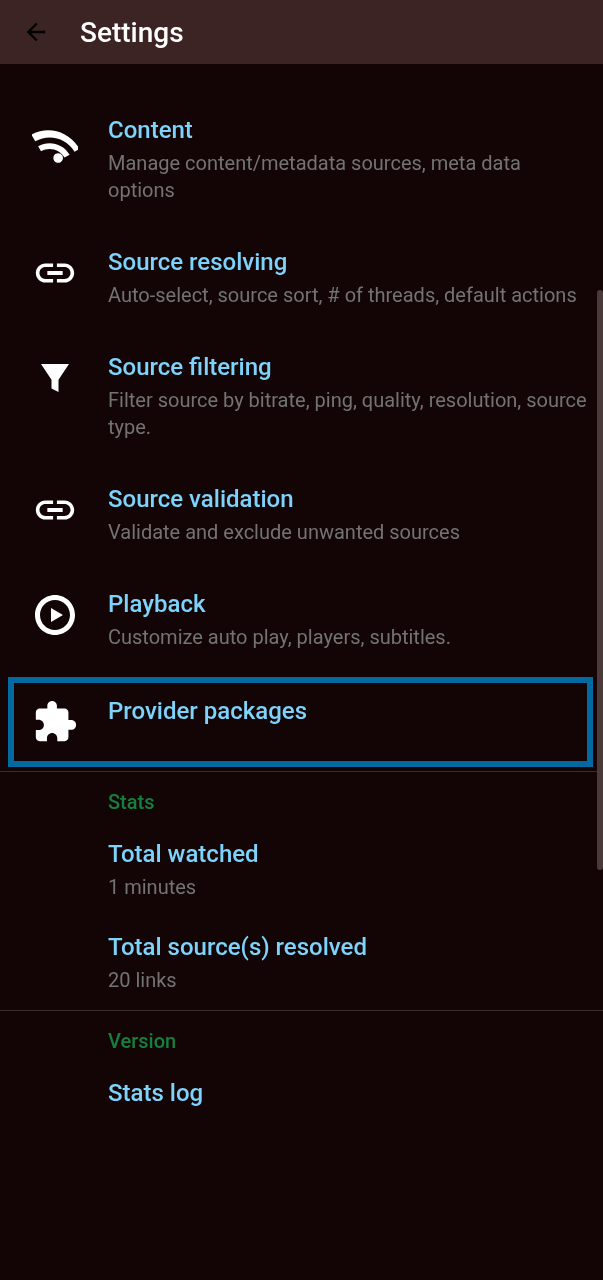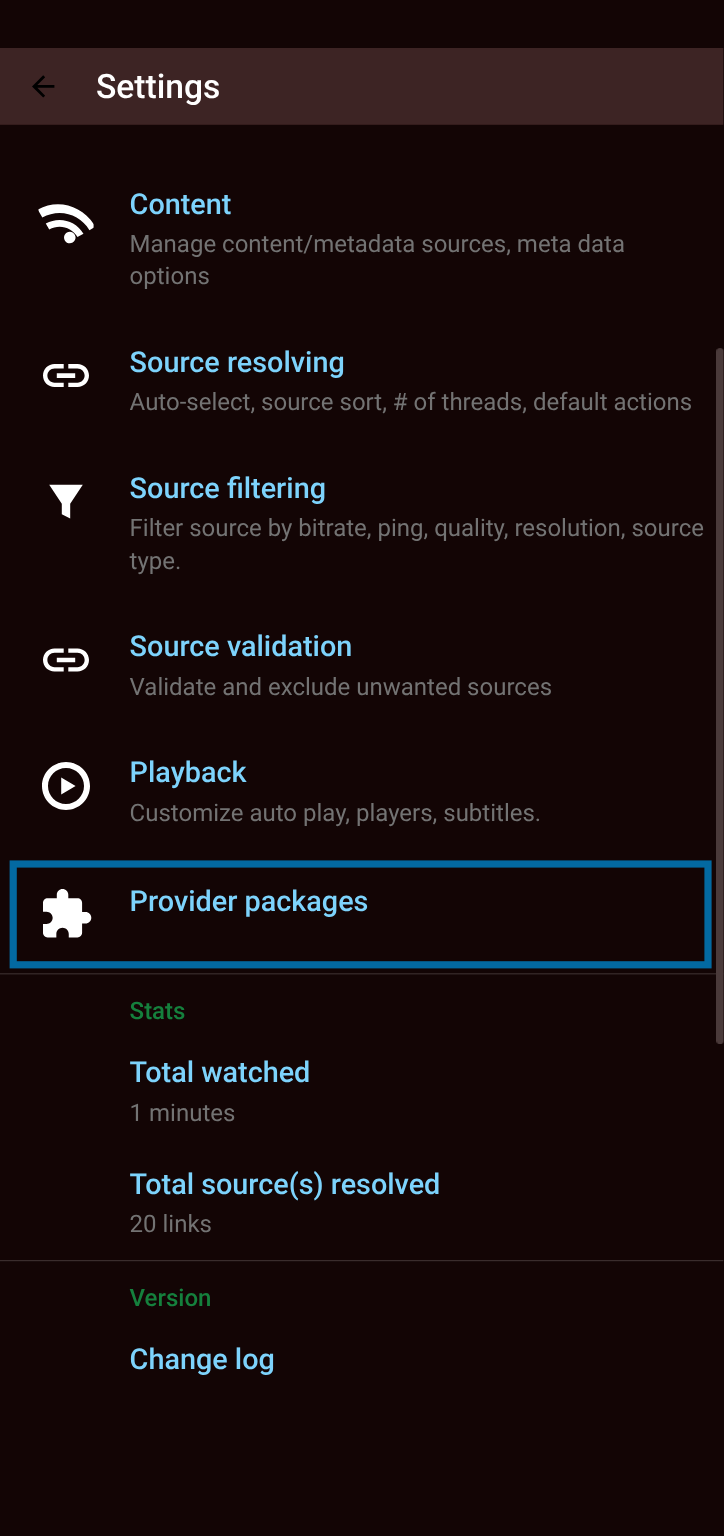--- a/index.html
+++ b/index.html
@@ -1,17 +1,17 @@
 <!DOCTYPE html>
 <html><head>
 <meta charset="utf-8">
 <style>
   * { margin: 0; padding: 0; box-sizing: border-box; }
   html, body { width: 603px; height: 1280px; background: #130505; font-family: Roboto, -apple-system, sans-serif; color: #fff; overflow: hidden; }
-  .header { height: 64px; background: #3d2424; display: flex; align-items: center; padding: 0 16px; gap: 24px; margin-top: 40px; }
+  .header { height: 64px; background: #3d2424; display: flex; align-items: center; padding: 0 16px; gap: 24px; }
   .back-btn { width: 40px; height: 40px; display: flex; align-items: center; justify-content: center; cursor: pointer; }
   .header-title { font-size: 28px; font-weight: 500; color: #fff; }
   .content { padding-top: 30px; }
   .setting-item { display: flex; align-items: flex-start; padding: 22px 16px 22px 30px; gap: 28px; }
   .icon-slot { width: 50px; height: 50px; display: flex; align-items: center; justify-content: center; flex-shrink: 0; }
   .icon-slot svg { fill: #fff; }
   .text-col { flex: 1; padding-top: 0; }
   .item-title { font-size: 24px; font-weight: 500; color: #7dd3fc; margin-bottom: 6px; }
   .item-sub { font-size: 20px; color: #737373; line-height: 1.35; }
   .highlighted { border: 6px solid #0369a1; margin: 4px 10px 4px 8px; padding: 14px 10px 14px 16px; }
@@ -120,18 +120,18 @@
   <div class="stat-item">
     <div class="item-title">Total source(s) resolved</div>
     <div class="item-sub">20 links</div>
   </div>
 
   <div class="divider"></div>
 
   <div class="section-header">Version</div>
 
   <div class="version-row">
-    <div class="item-title">Change log</div>
+    <div class="item-title">Stats log</div>
   </div>
 
 </div>
 
 <div class="scroll-hint"></div>
 
 </body></html>

